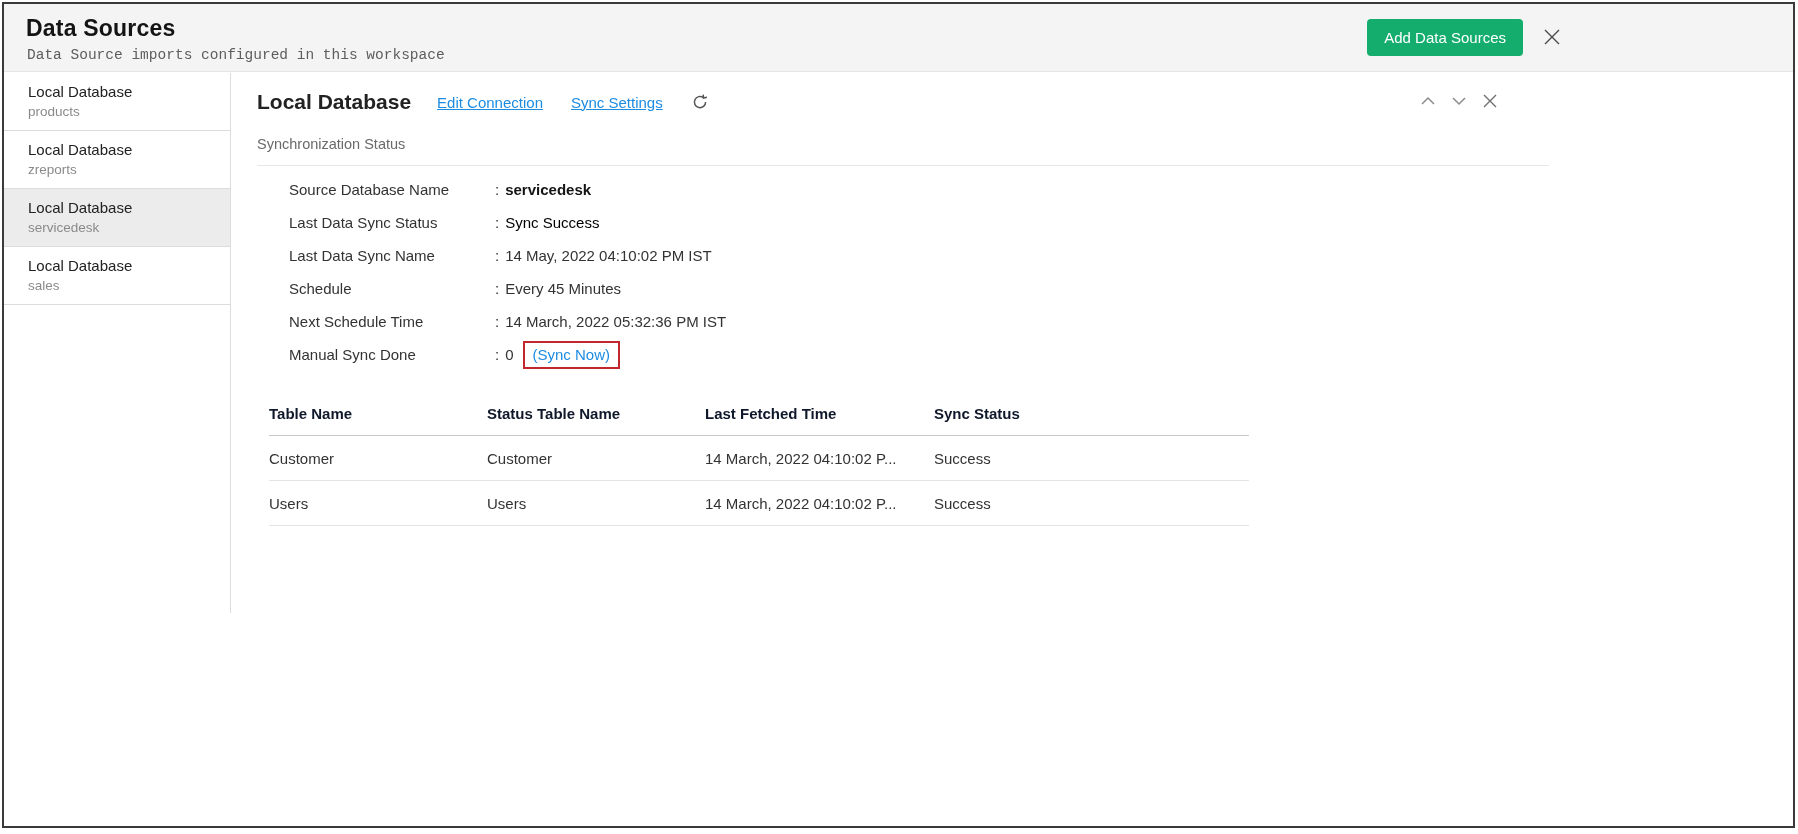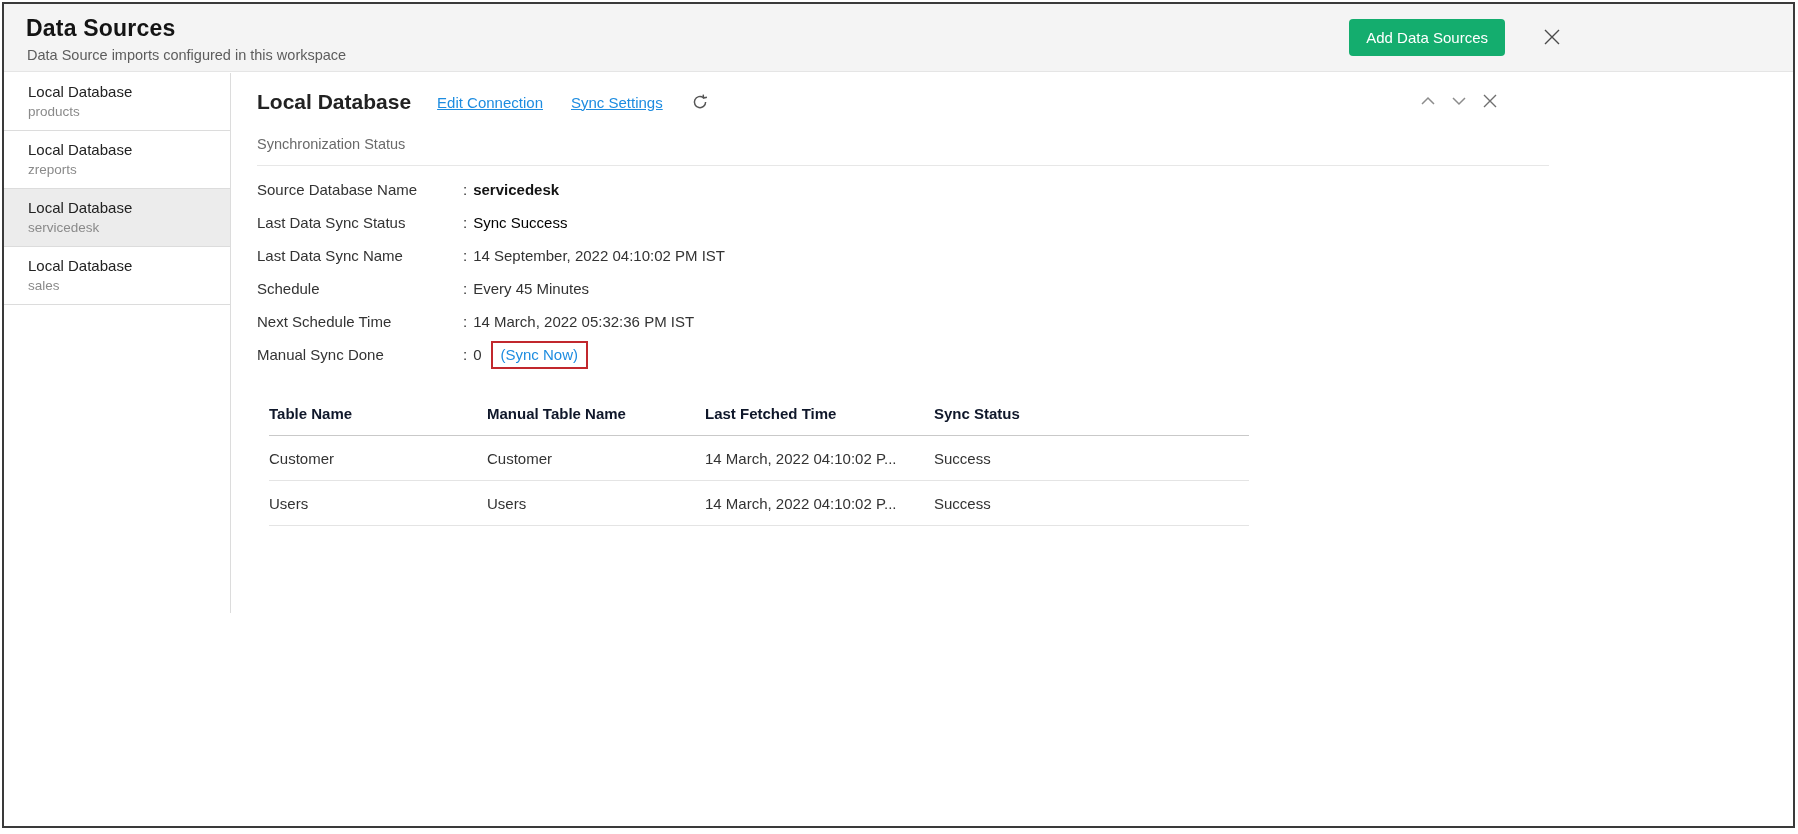--- a/index.html
+++ b/index.html
@@ -15,24 +15,24 @@
   .header {
     position: relative; height: 68px; background: #f4f4f4;
     border-bottom: 1px solid #e5e5e5;
   }
   .header h1 {
     position: absolute; left: 22px; top: 11px;
     font-size: 23px; font-weight: 700; color: #141414; letter-spacing: 0.2px;
   }
   .header .subtitle {
     position: absolute; left: 23px; top: 43px;
-    font-size: 14.5px; color: #5d5d5d;
+    font-size: 14.5px; color: #5d5d5d; font-family: Liberation Mono, monospace;
   }
   .add-btn {
-    position: absolute; right: 288px; top: 15px; height: 37px;
+    position: absolute; right: 270px; top: 15px; height: 37px;
     padding: 0 17px; border: none; border-radius: 4px;
     background: #14ad6e; color: #fff; font-size: 15px;
     font-family: "Liberation Sans", sans-serif; cursor: pointer;
   }
   .header-close {
     position: absolute; right: 230px; top: 22px; width: 22px; height: 22px;
     cursor: pointer; color: #4a4a4a;
   }
 
   
@@ -59,21 +59,21 @@
   .nav-icons {
     position: absolute; right: 50px; top: 2px;
     display: flex; align-items: center; gap: 13px;
   }
   .nav-icons span { width: 18px; height: 18px; cursor: pointer; display: inline-block; }
 
   .section-label { margin-top: 22px; font-size: 14.5px; color: #6a6a6a; }
   .divider { margin-top: 13px; border-top: 1px solid #e7e7e7; width: 100%; }
 
   
-  .details { margin-top: 7px; }
+  .details { margin-top: 7px; margin-left: 32px; }
   .detail-row { display: flex; align-items: center; height: 33px; font-size: 15px; color: #333; }
   .detail-label { width: 206px; flex: none; }
   .detail-value { display: flex; align-items: center; }
   .detail-value .colon { margin-right: 6px; }
   .v-bold  { font-weight: 700; color: #141414; }
   .v-green { color: #000000; }
   .syncnow-box {
     margin-left: 9px; border: 2px solid #c1272d; padding: 3px 8px 4px;
     display: inline-flex; align-items: center;
   }
@@ -180,21 +180,21 @@
         <div class="detail-value">
           <span class="colon">:</span>
           <span class="v-green">Sync Success</span>
         </div>
       </div>
 
       <div class="detail-row">
         <div class="detail-label">Last Data Sync Name</div>
         <div class="detail-value">
           <span class="colon">:</span>
-          <span>14 September, 2022 04:10:02 PM IST</span>
+          <span>14 May, 2022 04:10:02 PM IST</span>
         </div>
       </div>
 
       <div class="detail-row">
         <div class="detail-label">Schedule</div>
         <div class="detail-value">
           <span class="colon">:</span>
           <span>Every 45 Minutes</span>
         </div>
       </div>
@@ -217,21 +217,21 @@
           </span>
         </div>
       </div>
 
     </div>
 
     <table class="sync-table">
       <thead>
         <tr>
           <th class="c1">Table Name</th>
-          <th class="c2">Manual Table Name</th>
+          <th class="c2">Status Table Name</th>
           <th class="c3">Last Fetched Time</th>
           <th>Sync Status</th>
         </tr>
       </thead>
       <tbody>
         <tr>
           <td>Customer</td>
           <td>Customer</td>
           <td>14 March, 2022 04:10:02 P...</td>
           <td>Success</td>

